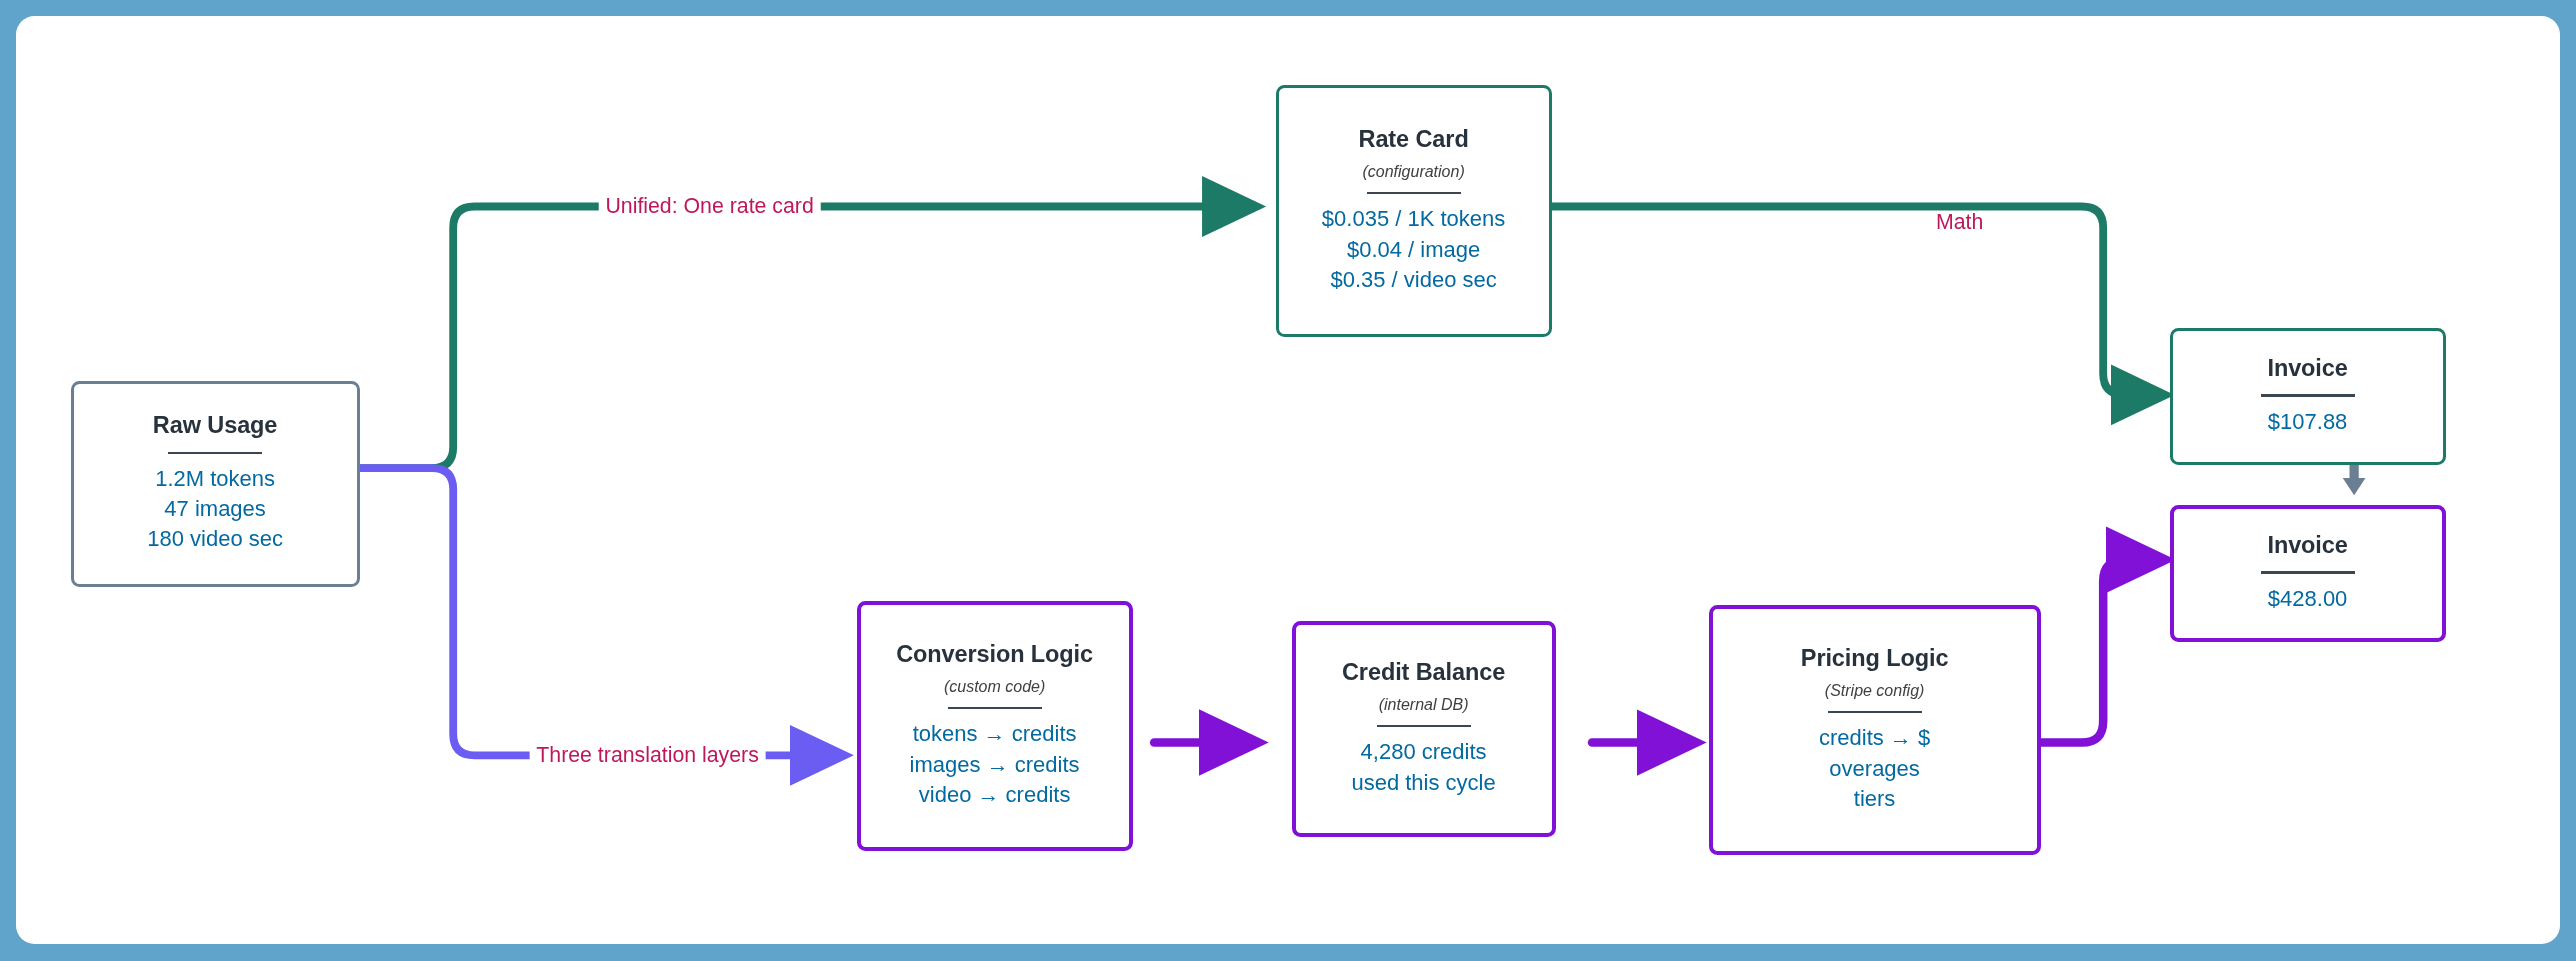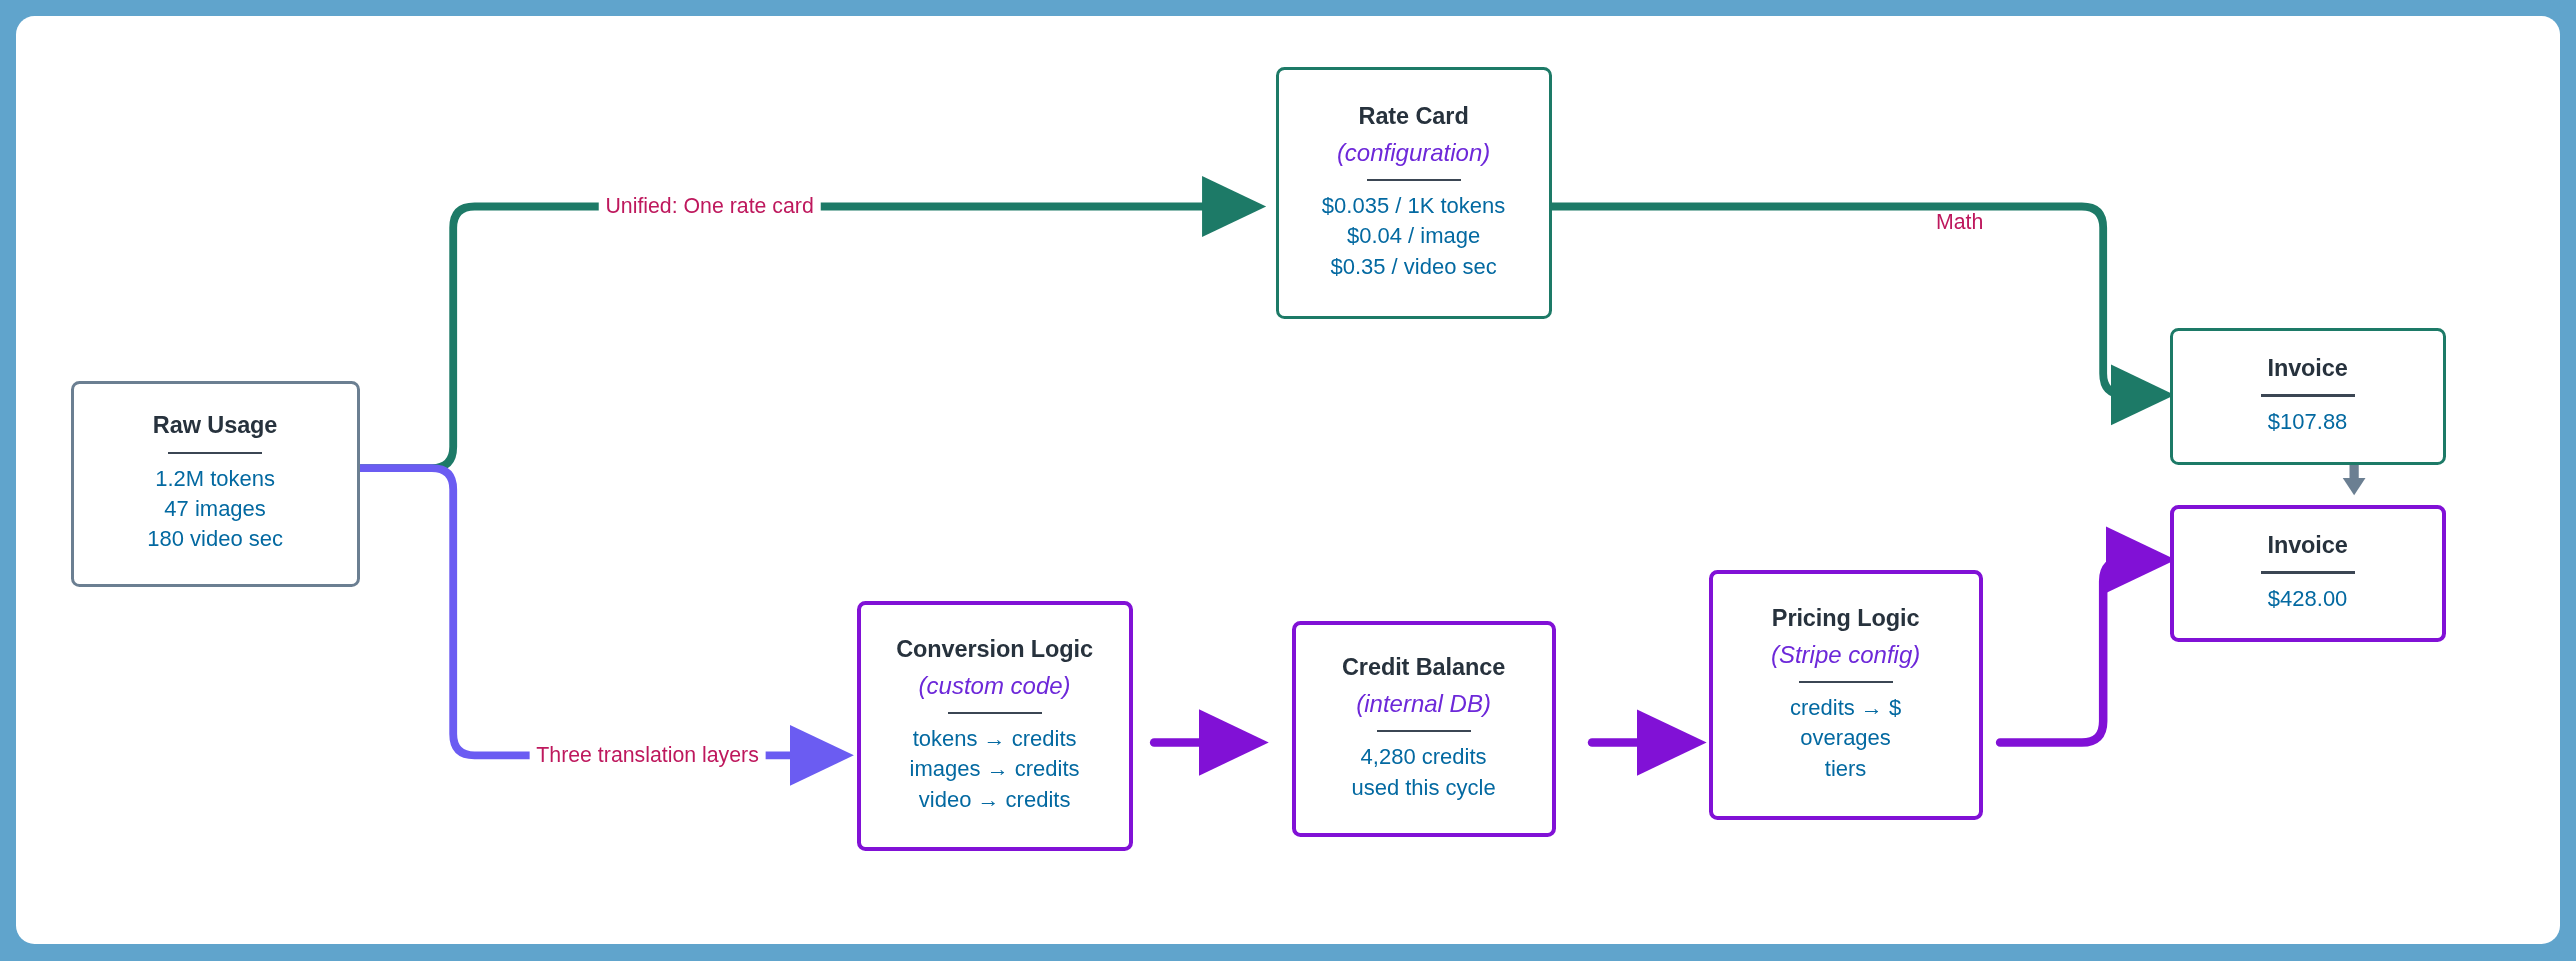--- a/index.html
+++ b/index.html
@@ -42,23 +42,23 @@
   .n-title{
     font-weight:bold;
     font-size:23.5px;
     line-height:1.18;
     letter-spacing:-0.1px;
     color:#27323d;
     white-space:nowrap;
   }
   .n-sub{
     font-style:italic;
-    font-size:24px;
+    font-size:16px;
     line-height:1.2;
-    color:#6d28d9;
+    color:#404040;
     white-space:nowrap;
     margin-top:8px;
   }
   .n-rule{
     width:94px;
     height:2.1px;
     background:#3b4653;
     margin:11.4px 0 10px 0;
   }
   .n-lines{
@@ -119,21 +119,21 @@
     <div class="nodes">
 
       <div class="node gray" style="left:55px;top:333px;width:289px;height:206px;">
         <div class="n-title">Raw Usage</div>
         <div class="n-rule"></div>
         <div class="n-lines">1.2M tokens</div>
         <div class="n-lines">47 images</div>
         <div class="n-lines">180 video sec</div>
       </div>
 
-      <div class="node green" style="left:1260px;top:51px;width:276px;height:252px;">
+      <div class="node green" style="left:1260px;top:69px;width:276px;height:252px;">
         <div class="n-title">Rate Card</div>
         <div class="n-sub">(configuration)</div>
         <div class="n-rule"></div>
         <div class="n-lines">$0.035 / 1K tokens</div>
         <div class="n-lines">$0.04 / image</div>
         <div class="n-lines">$0.35 / video sec</div>
       </div>
 
       <div class="node green" style="left:2154px;top:312px;width:276px;height:137px;">
         <div class="n-title">Invoice</div>
@@ -157,21 +157,21 @@
       </div>
 
       <div class="node purple" style="left:1276px;top:605px;width:264px;height:216px;">
         <div class="n-title">Credit Balance</div>
         <div class="n-sub">(internal DB)</div>
         <div class="n-rule"></div>
         <div class="n-lines">4,280 credits</div>
         <div class="n-lines">used this cycle</div>
       </div>
 
-      <div class="node purple" style="left:1693px;top:554px;width:274px;height:250px;">
+      <div class="node purple" style="left:1693px;top:589px;width:332px;height:250px;">
         <div class="n-title">Pricing Logic</div>
         <div class="n-sub">(Stripe config)</div>
         <div class="n-rule"></div>
         <div class="n-lines">credits → $</div>
         <div class="n-lines">overages</div>
         <div class="n-lines">tiers</div>
       </div>
 
       <div class="edge-label" style="left:694px;top:191px;">Unified: One rate card</div>
       <div class="edge-label" style="left:1944px;top:207px;">Math</div>

